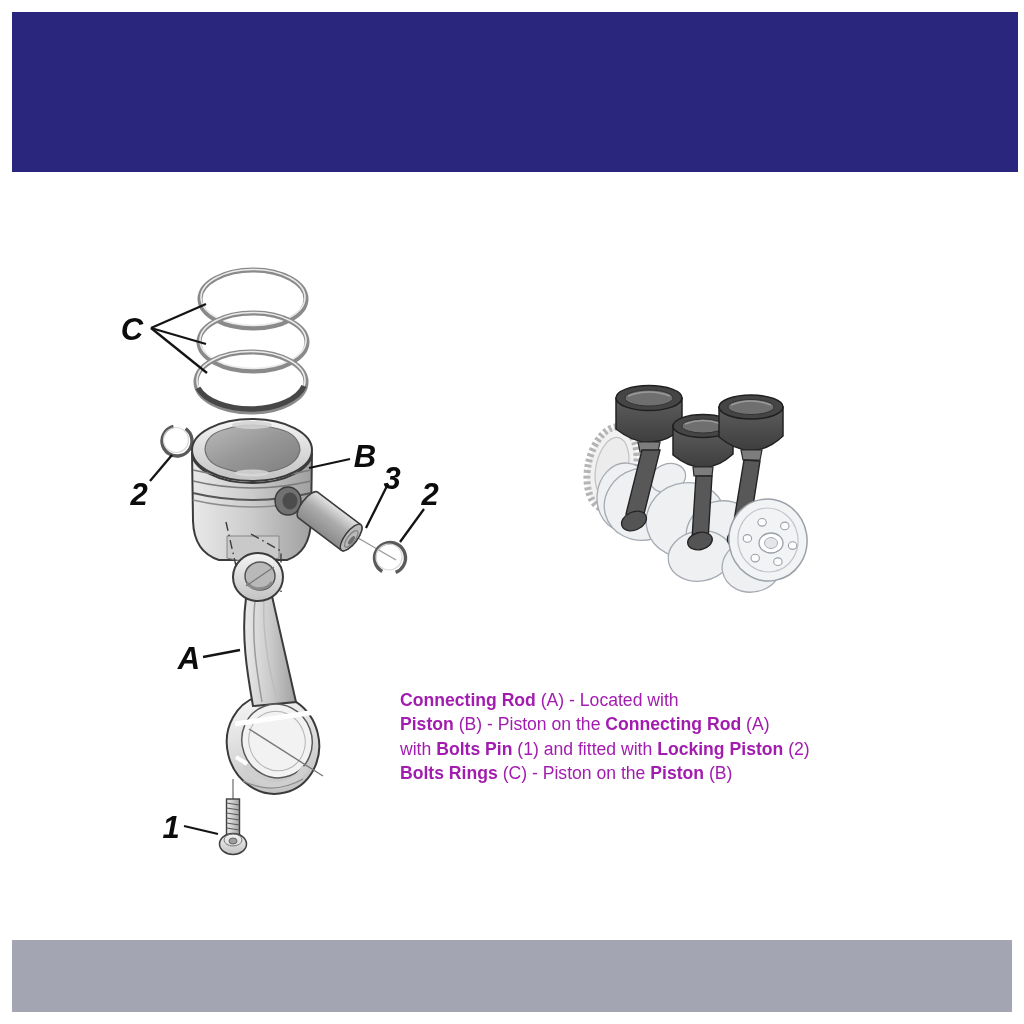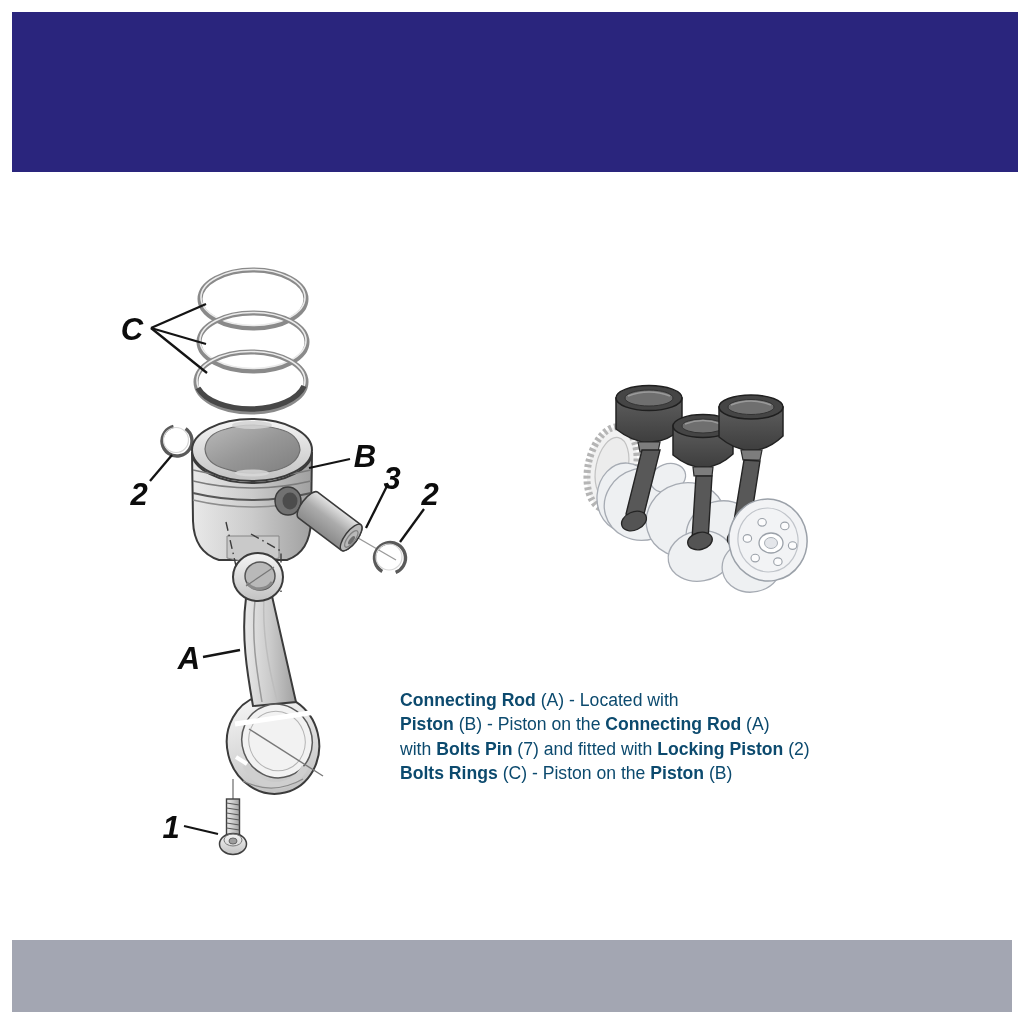--- a/index.html
+++ b/index.html
@@ -2,21 +2,21 @@
 <html><head>
 <meta charset="utf-8">
 <style>
   html,body{margin:0;padding:0;background:#ffffff;}
   .stage{position:relative;width:1024px;height:1024px;background:#ffffff;overflow:hidden;
          font-family:"Liberation Sans",sans-serif;}
   .banner-top{position:absolute;left:12px;top:12px;width:1006px;height:160px;}
   .banner-bottom{position:absolute;left:12px;top:940px;width:1000px;height:72px;}
   .diagram-svg{position:absolute;left:0;top:0;width:1024px;height:1024px;}
   .caption{position:absolute;left:400px;top:688px;width:500px;
-           font-size:17.6px;line-height:24.4px;color:#0c4a6e;}
+           font-size:17.6px;line-height:24.4px;color:#a21caf;}
   .caption .b{font-weight:700;}
   .part-label{font-family:"Liberation Sans",sans-serif;font-weight:700;font-style:italic;
               font-size:31px;fill:#0c0c0c;}
 </style>
 </head>
 <body>
 
 <div class="stage">
 
   <div class="banner-top" style="background-color: rgb(42, 37, 125);"></div>
@@ -206,17 +206,17 @@
         <ellipse cx="747.4" cy="538.4" rx="4.2" ry="3.8"></ellipse>
         <ellipse cx="762.1" cy="522.3" rx="4.2" ry="3.8"></ellipse>
         <ellipse cx="784.8" cy="525.9" rx="4.2" ry="3.8"></ellipse>
       </g>
     </g>
   </svg>
 
   <div class="caption">
     <div><span class="b">Connecting Rod</span><span> (A) - Located with</span></div>
     <div><span class="b">Piston</span><span> (B) - Piston on the </span><span class="b">Connecting Rod</span><span> (A)</span></div>
-    <div><span>with </span><span class="b">Bolts Pin</span><span> (7) and fitted with </span><span class="b">Locking Piston</span><span> (2)</span></div>
+    <div><span>with </span><span class="b">Bolts Pin</span><span> (1) and fitted with </span><span class="b">Locking Piston</span><span> (2)</span></div>
     <div><span class="b">Bolts Rings</span><span> (C) - Piston on the </span><span class="b">Piston</span><span> (B)</span></div>
   </div>
 
 </div>
 
 </body></html>

